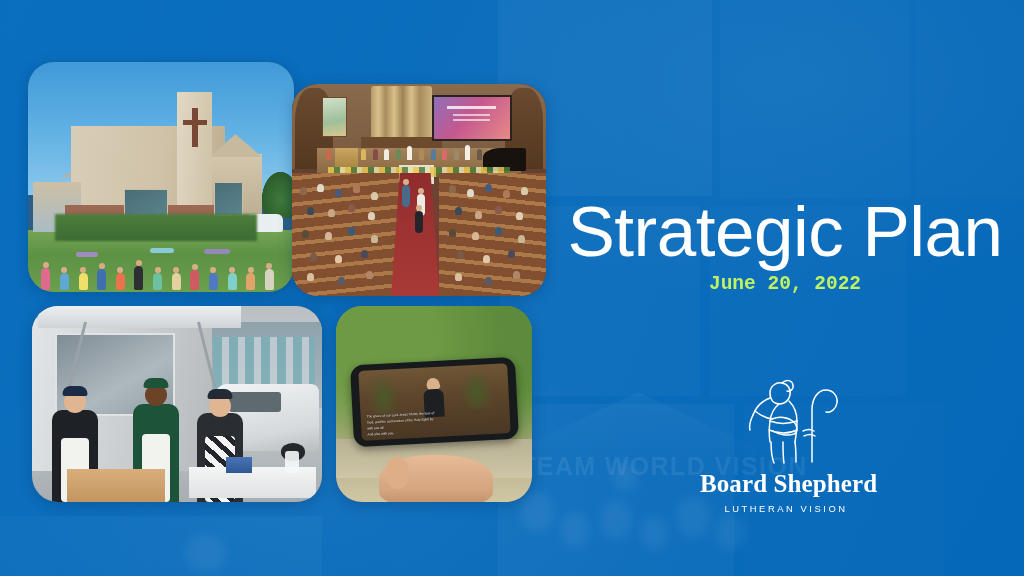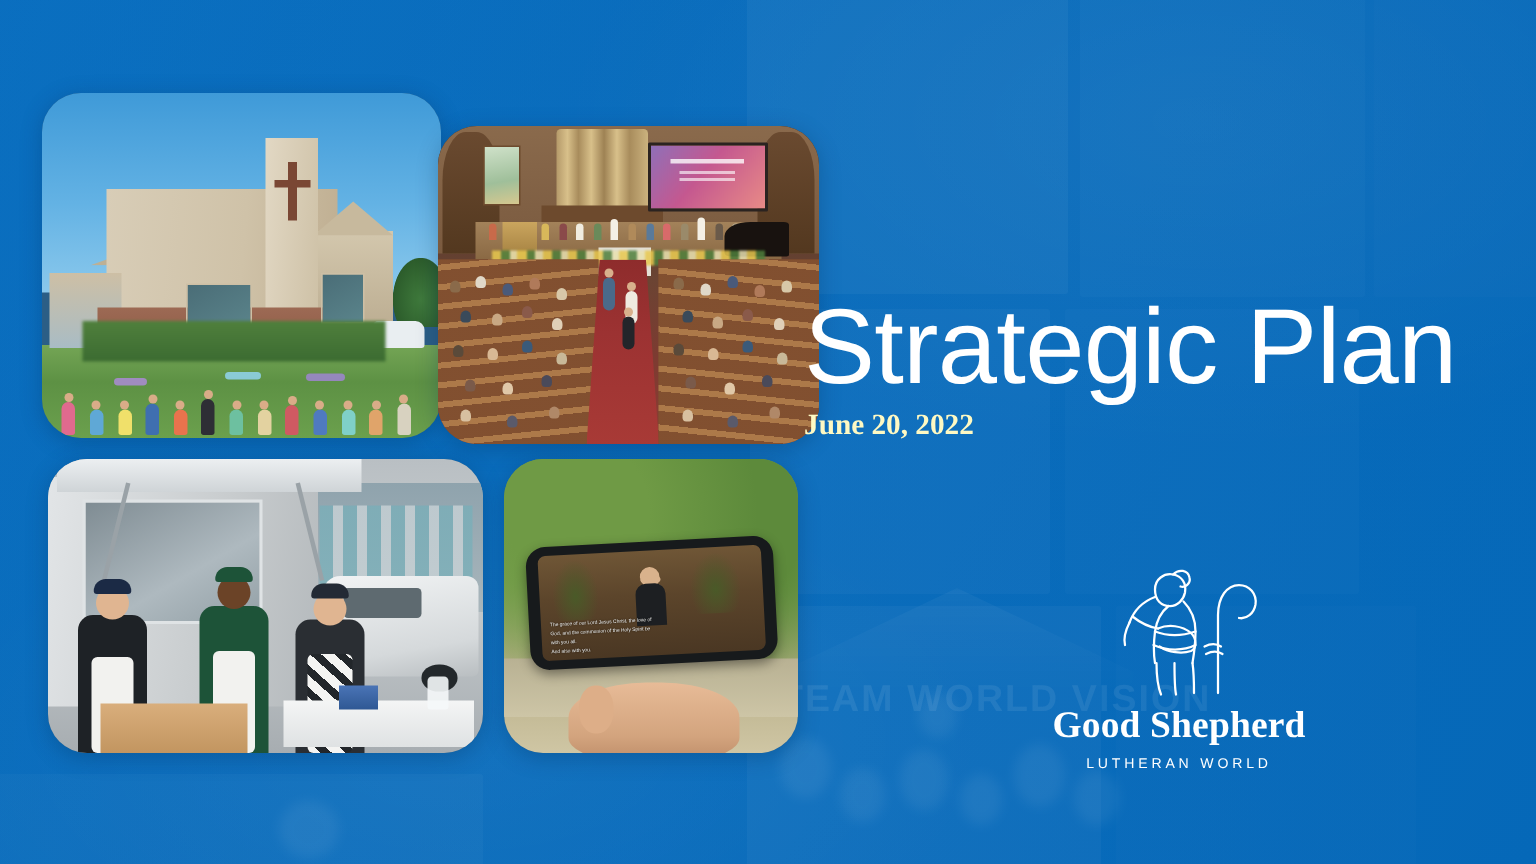--- a/index.html
+++ b/index.html
@@ -436,48 +436,48 @@
     border-radius: 46% 46% 28% 28%;
   }
   .hand:before {
     content: ""; position: absolute; left: 6%; top: 4%; width: 20%; height: 62%;
     background: #ddae88; border-radius: 46%;
   }
 
   
   .title-block {
     position: absolute;
-    left: 536px;
+    left: 560px;
     top: 196px;
     width: 450px;
-    text-align: left;
+    text-align: center;
   }
   .title-main {
     font-family: "Liberation Sans", sans-serif;
     font-weight: 300;
     font-size: 71px;
     line-height: 1.02;
     letter-spacing: -0.5px;
     color: #ffffff;
     margin: 0;
     white-space: nowrap;
   }
   .subtitle-1 {
     font-family: "Liberation Serif", serif;
     font-weight: bold;
     font-size: 19.5px;
     color: #ffffff;
     margin: 20px 0 0 0;
     white-space: nowrap;
   }
   .subtitle-2 {
-    font-family: Liberation Serif, serif;
+    font-family: Liberation Mono, monospace;
     font-weight: bold;
     font-size: 19.5px;
-    color: #fef9c3;
+    color: #bef264;
     margin: 5px 0 0 0;
   }
 
   
   .logo-block {
     position: absolute;
     left: 700px;
     top: 374px;
     width: 172px;
     text-align: center;
@@ -747,17 +747,17 @@
 
       <path d="M71 68 C71 76, 72 84, 74 89"></path>
       <path d="M83 68 C83 76, 83 84, 84 89"></path>
       <path d="M95 68 C96 75, 96 82, 96 88"></path>
 
       <path d="M112 88 L112 36 C112 24, 118 16, 126 16 C133 16, 138 22, 137 29 C136 35, 131 39, 126 38"></path>
 
       <path d="M103 57 C107 55, 111 55, 114 57"></path>
       <path d="M104 62 C108 60, 112 60, 115 62"></path>
     </svg>
-    <p class="logo-name">Good Shepherd</p>
-    <p class="logo-sub">LUTHERAN WORLD</p>
+    <p class="logo-name">Board Shepherd</p>
+    <p class="logo-sub">LUTHERAN VISION</p>
   </div>
 
 </div>
 
 </body></html>

